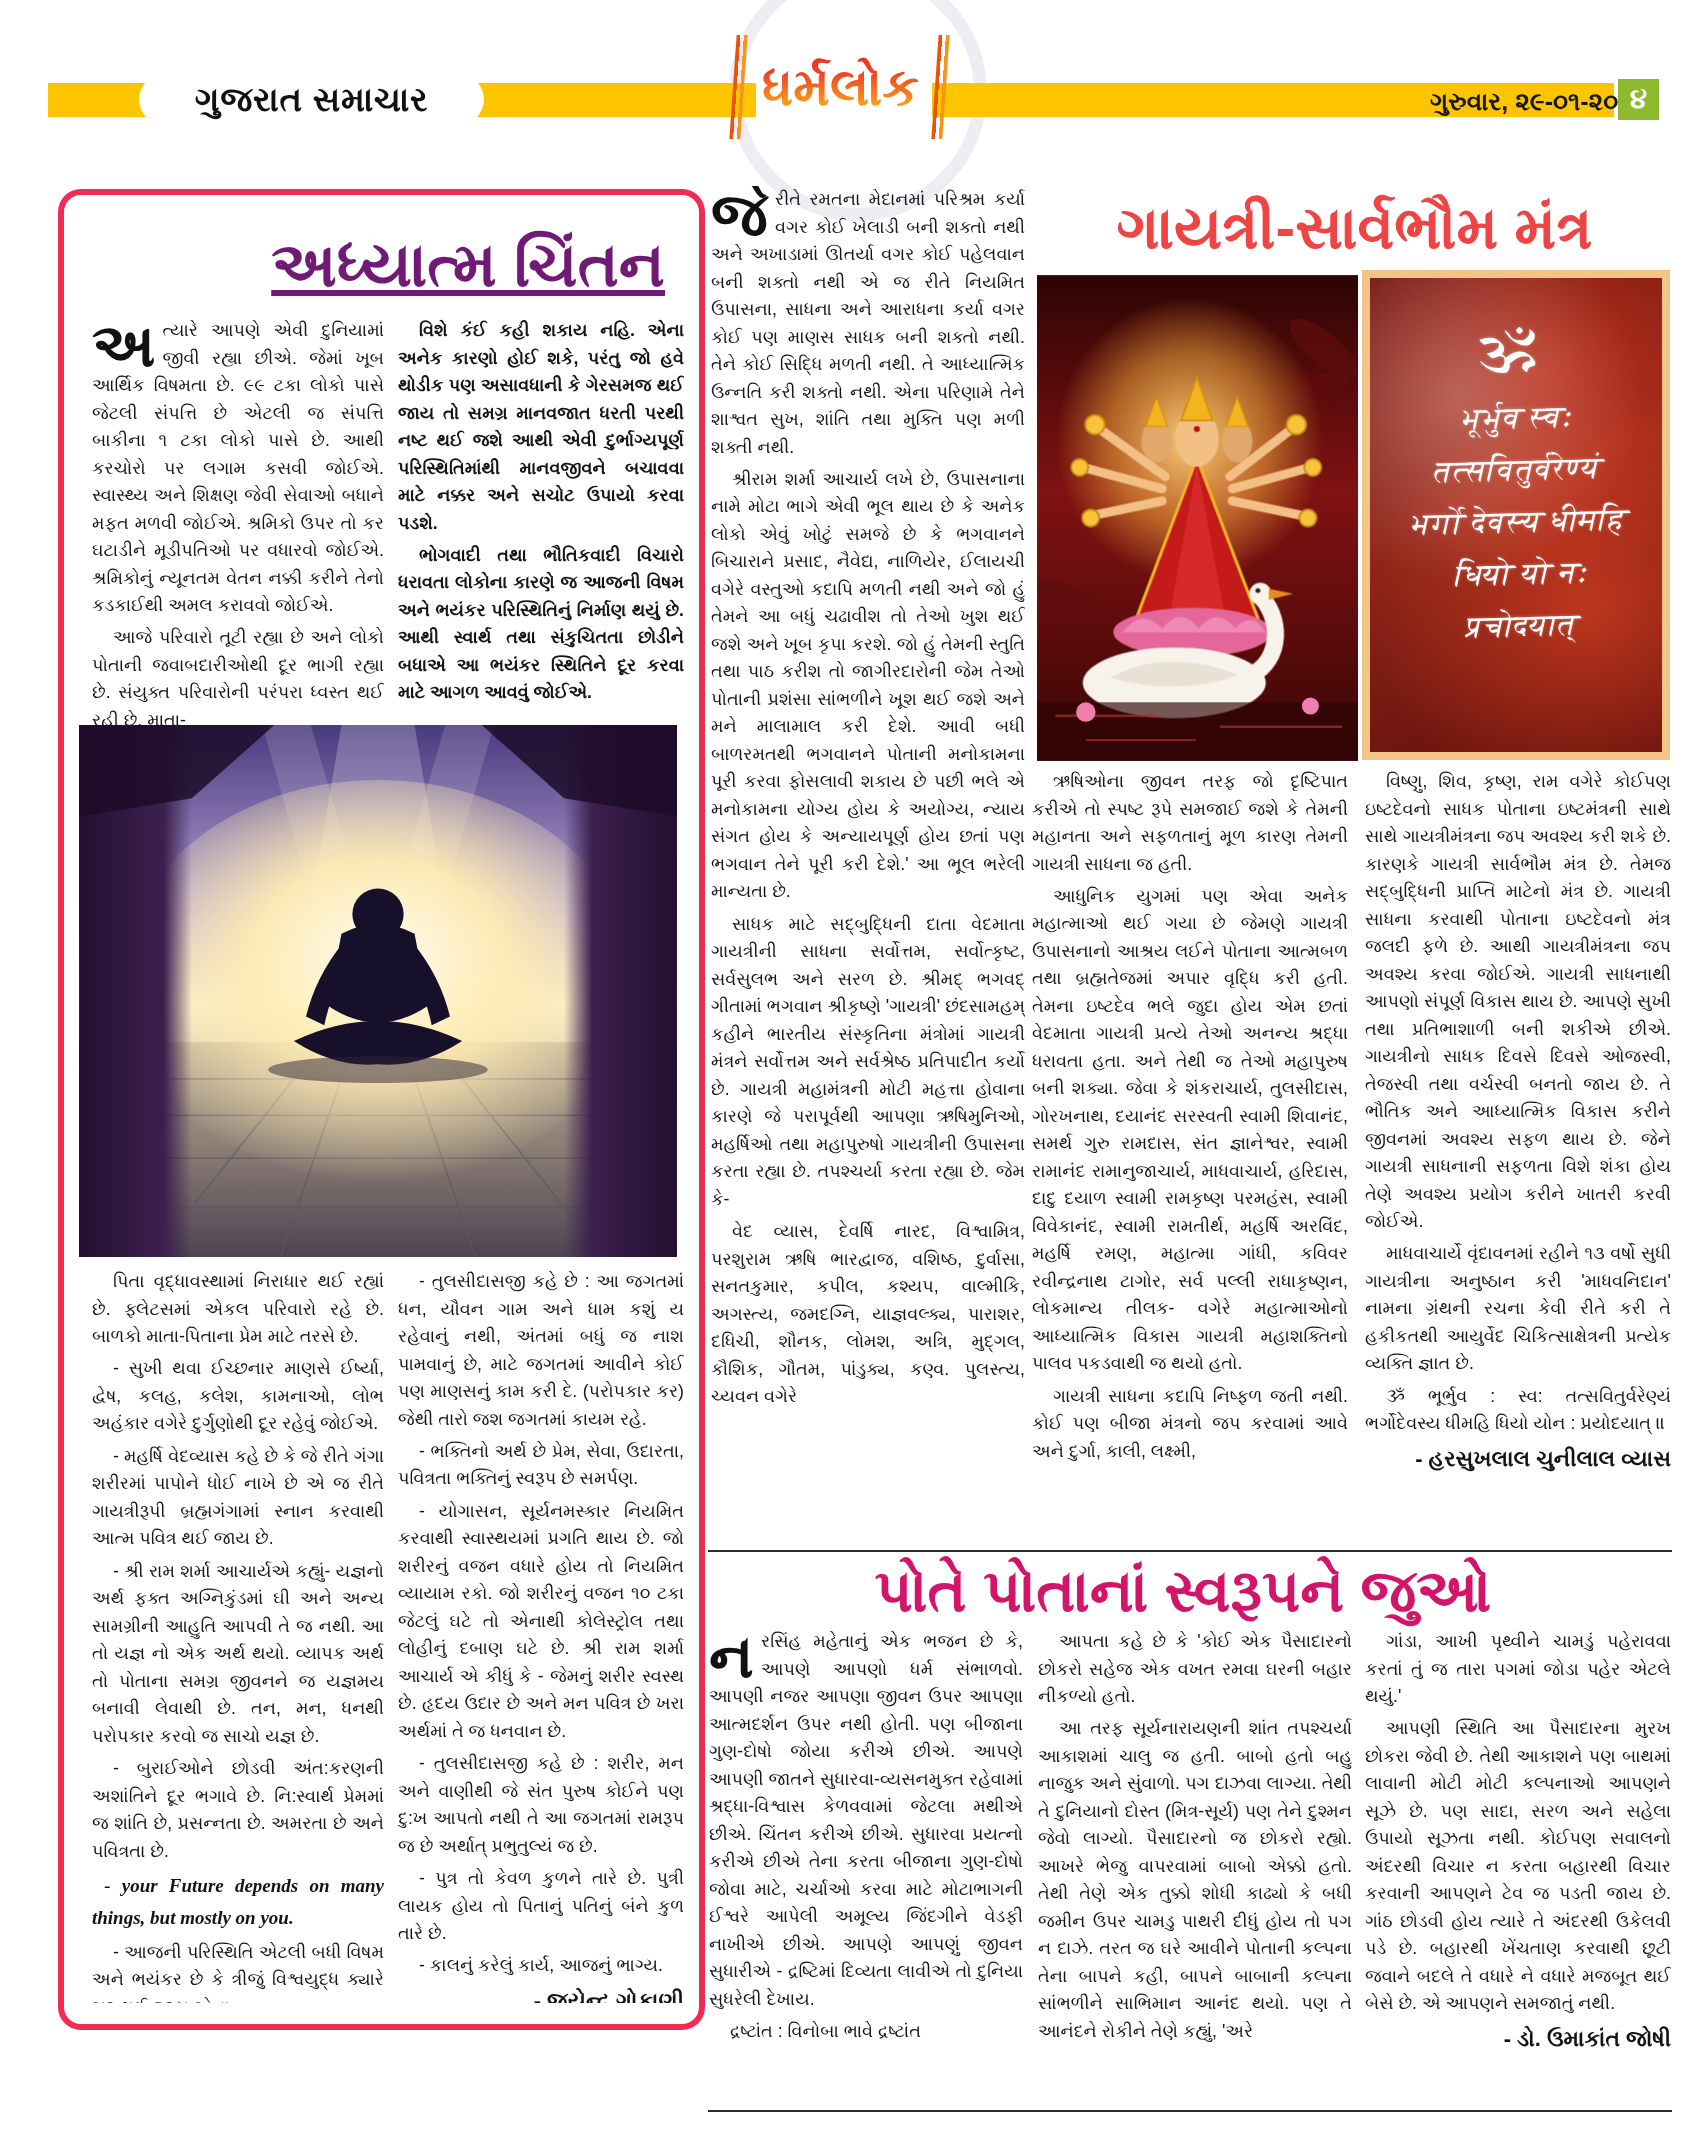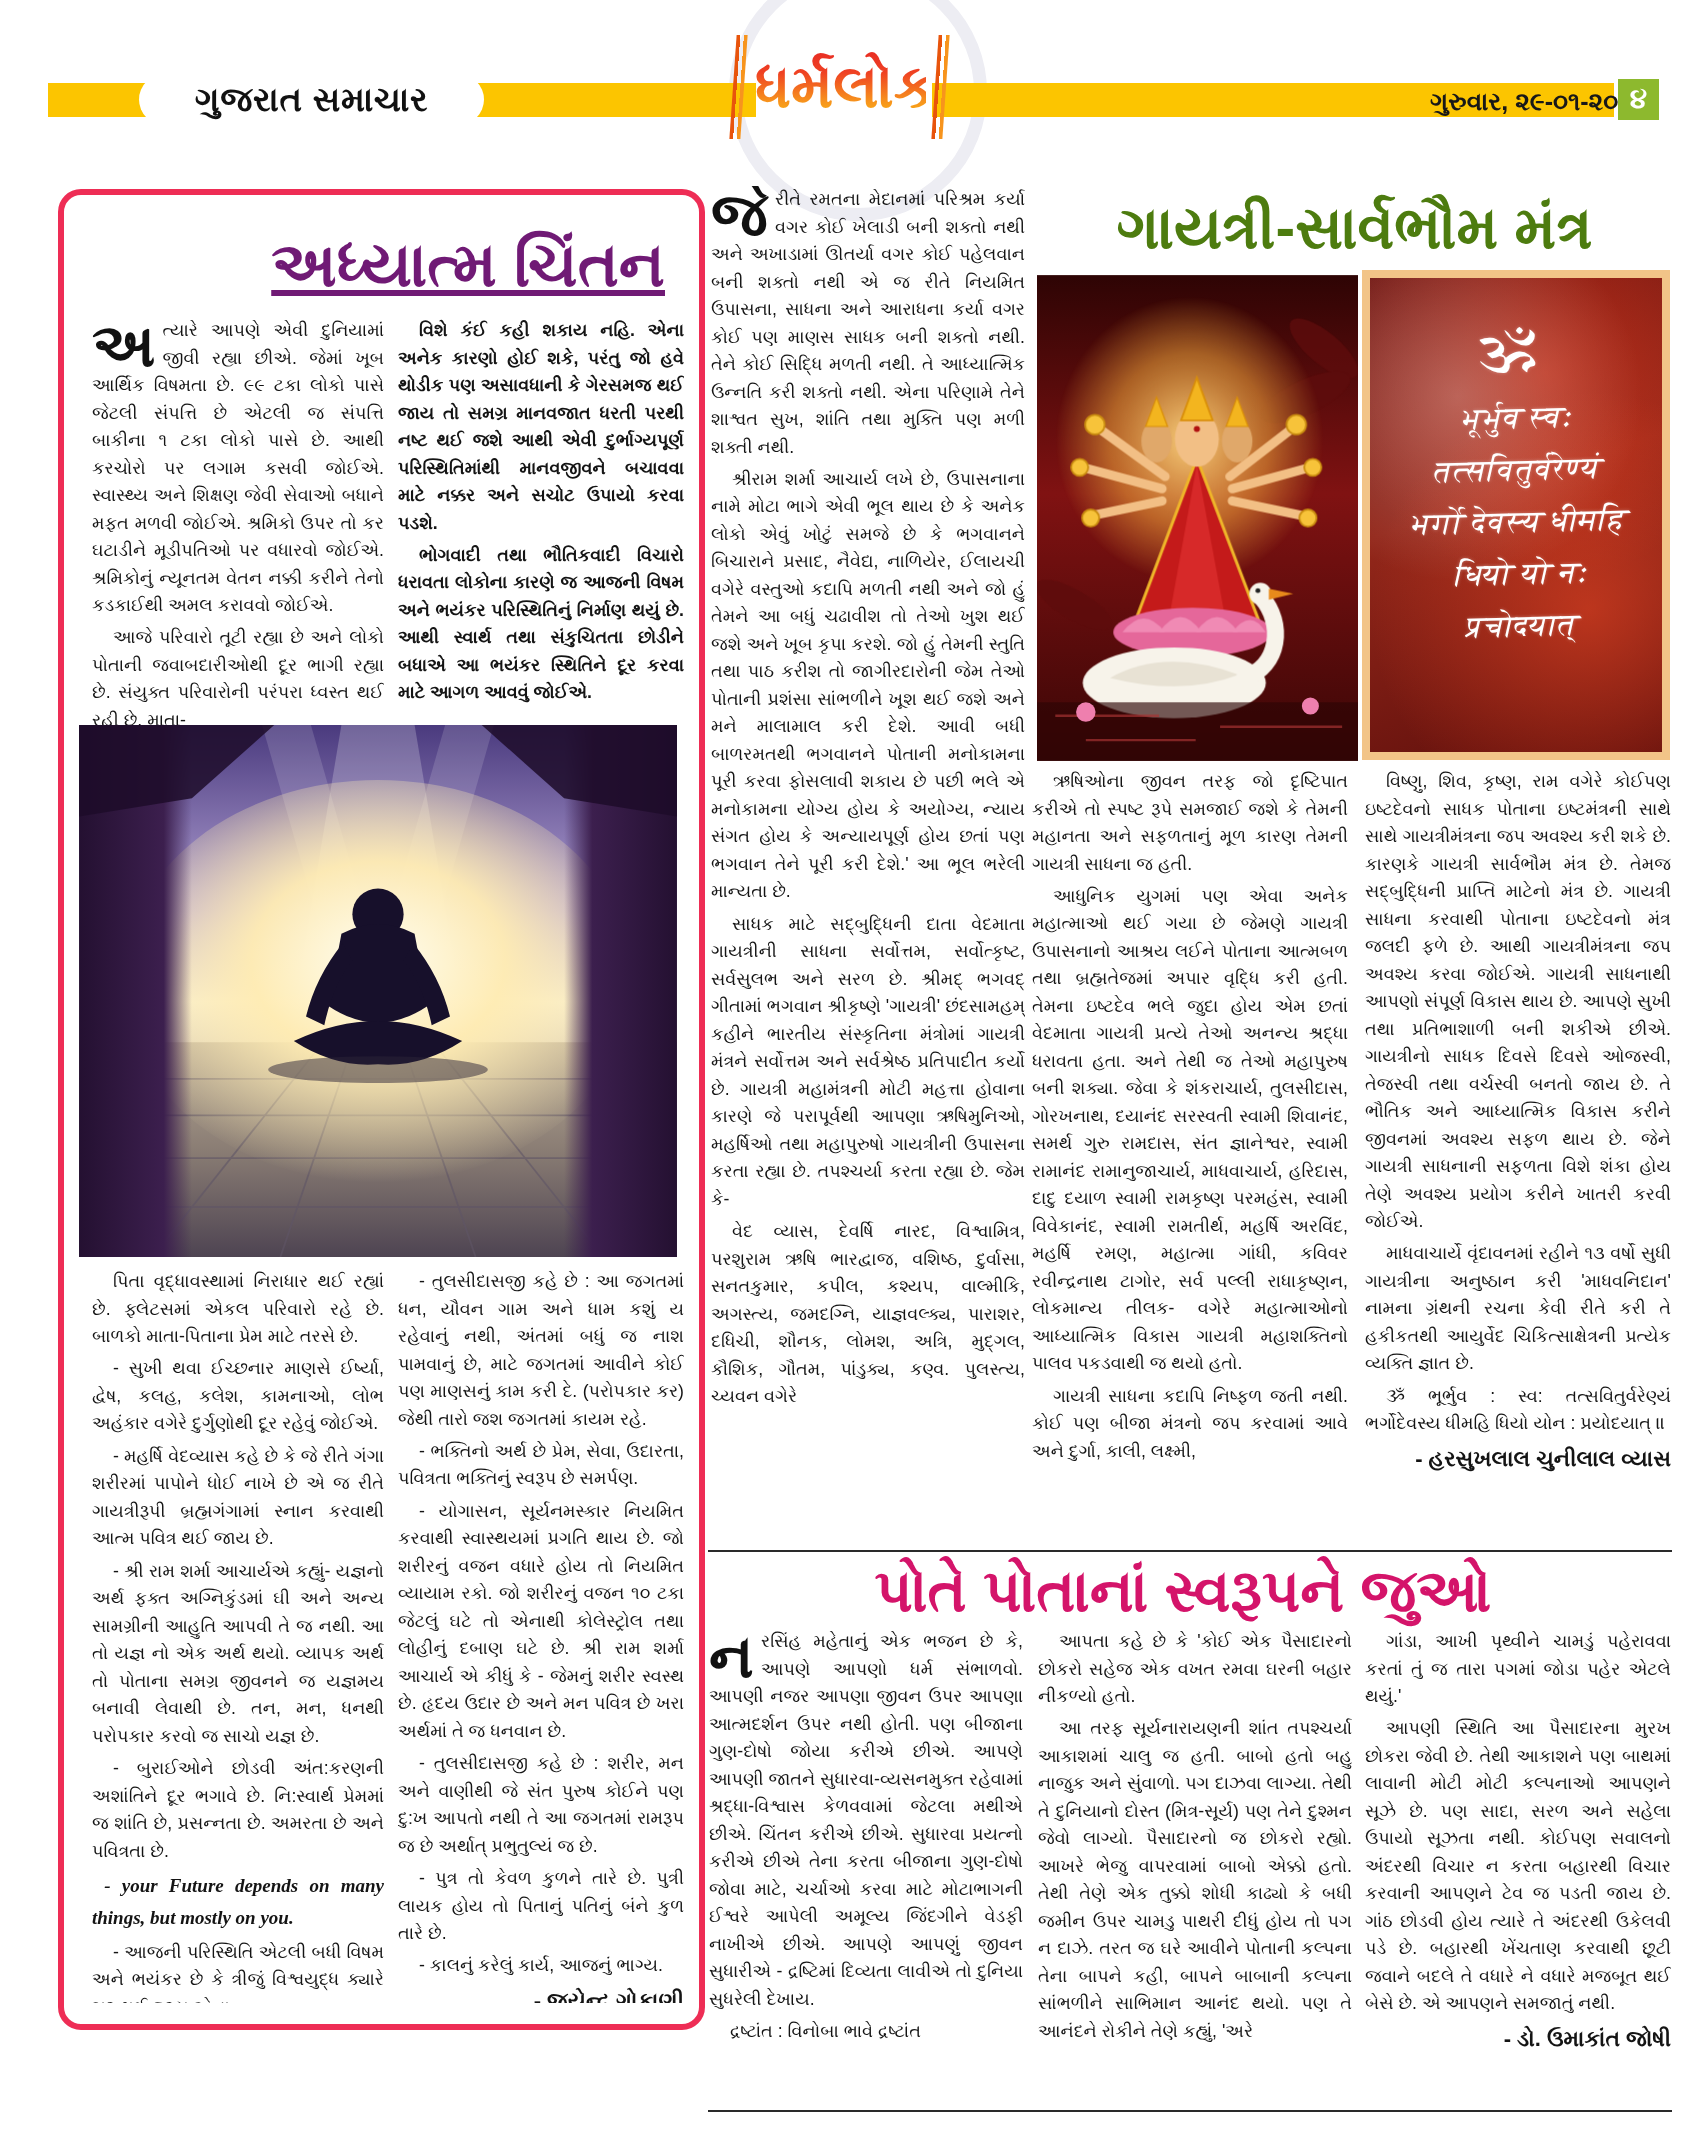--- a/index.html
+++ b/index.html
@@ -9,21 +9,21 @@
   
   .bar{position:absolute;background:#fcc500;height:34px;top:83px;}
   .bar-left{left:48px;width:708px;}
   .bar-right{left:932px;width:682px;}
   .header-ring{position:absolute;left:729px;top:-37px;width:232px;height:232px;border-radius:50%;
                border:13.4px solid #ededf3;}
   .masthead-pill{position:absolute;left:139px;top:74px;width:345px;height:51px;background:#fff;
                  border-radius:27px;display:flex;align-items:center;justify-content:center;}
   .masthead{font-size:34px;font-weight:900;color:#111;letter-spacing:0.6px;white-space:nowrap;}
   .section-title{position:absolute;left:755px;top:26px;width:171px;text-align:center;
-                 font-size:60px;font-weight:900;line-height:122px;
+                 font-size:52px;font-weight:900;line-height:122px;
                  background:linear-gradient(180deg,#e31e24 8%,#ef4123 38%,#f7941d 62%,#ffd400 88%);
                  -webkit-background-clip:text;background-clip:text;color:transparent;
                  text-shadow:none;white-space:nowrap;}
   .dbars{position:absolute;top:35px;width:11px;height:104px;
          background:linear-gradient(90deg,#e8540c 0 3.7px,transparent 3.7px 7.3px,#f7941d 7.3px 11px);
          transform:skewX(-4deg);}
   .dbars-l{left:733px;}
   .dbars-r{left:935px;}
   .date-text{position:absolute;right:104px;top:87px;font-size:25px;font-weight:bold;color:#181818;}
   .page-num{position:absolute;left:1618px;top:79px;width:41px;height:41px;background:#8db92e;
@@ -40,21 +40,21 @@
 
   
   .pink-box{position:absolute;left:58px;top:189px;width:635px;height:1829px;border:6.7px solid #ee2d55;
             border-radius:23px;background:#fff;}
   .left-title{position:absolute;left:85px;top:229px;width:580px;text-align:right;
               font-size:62px;font-weight:900;color:#701a75;text-decoration:underline;}
   .med-photo{position:absolute;left:79px;top:725px;width:598px;height:532px;}
 
   
   .right-title{position:absolute;left:1037px;top:194px;width:635px;text-align:center;
-               font-size:59px;font-weight:900;color:#4d7c0f;}
+               font-size:59px;font-weight:900;color:#ef4444;}
   .deity-img{position:absolute;left:1037px;top:275px;width:321px;height:486px;}
   .mantra-panel{position:absolute;left:1362px;top:270px;width:308px;height:490px;box-sizing:border-box;
                 border:8.5px solid #f2c488;
                 background:
                   radial-gradient(circle at 30% 25%, rgba(255,255,255,0.28), rgba(255,255,255,0) 45%),
                   radial-gradient(circle at 75% 70%, rgba(255,80,40,0.5), rgba(255,80,40,0) 55%),
                   radial-gradient(circle at 60% 20%, rgba(230,60,30,0.55), rgba(230,60,30,0) 50%),
                   linear-gradient(160deg,#6e1410,#93271a 45%,#5d0e0b);}
   .mantra-lines{padding-top:29px;transform:rotate(-1.5deg);}
   .mantra-line{margin:0;color:#fff;text-align:center;font-size:30.5px;line-height:52px;

